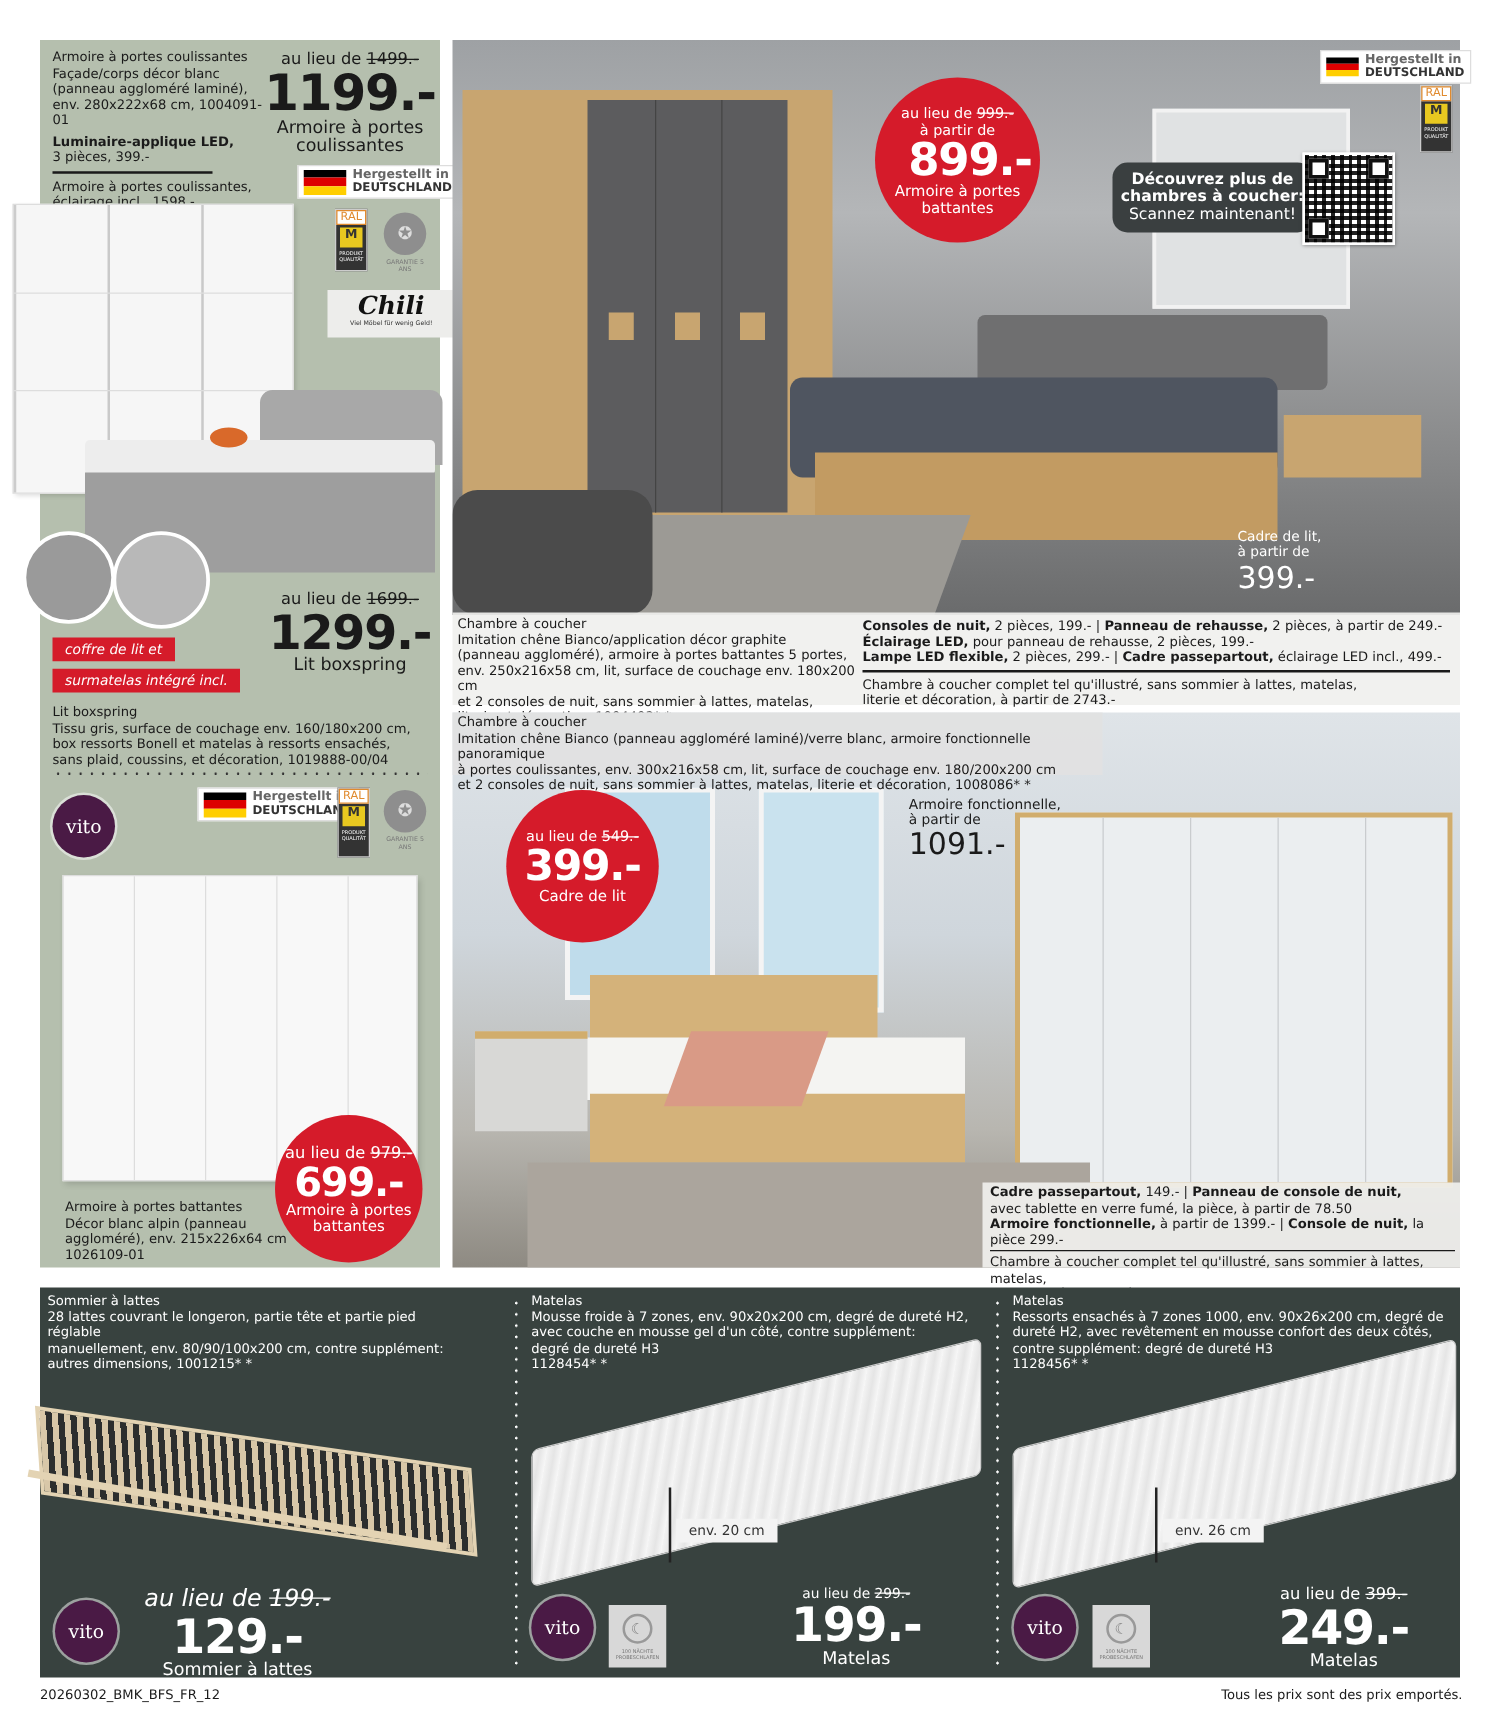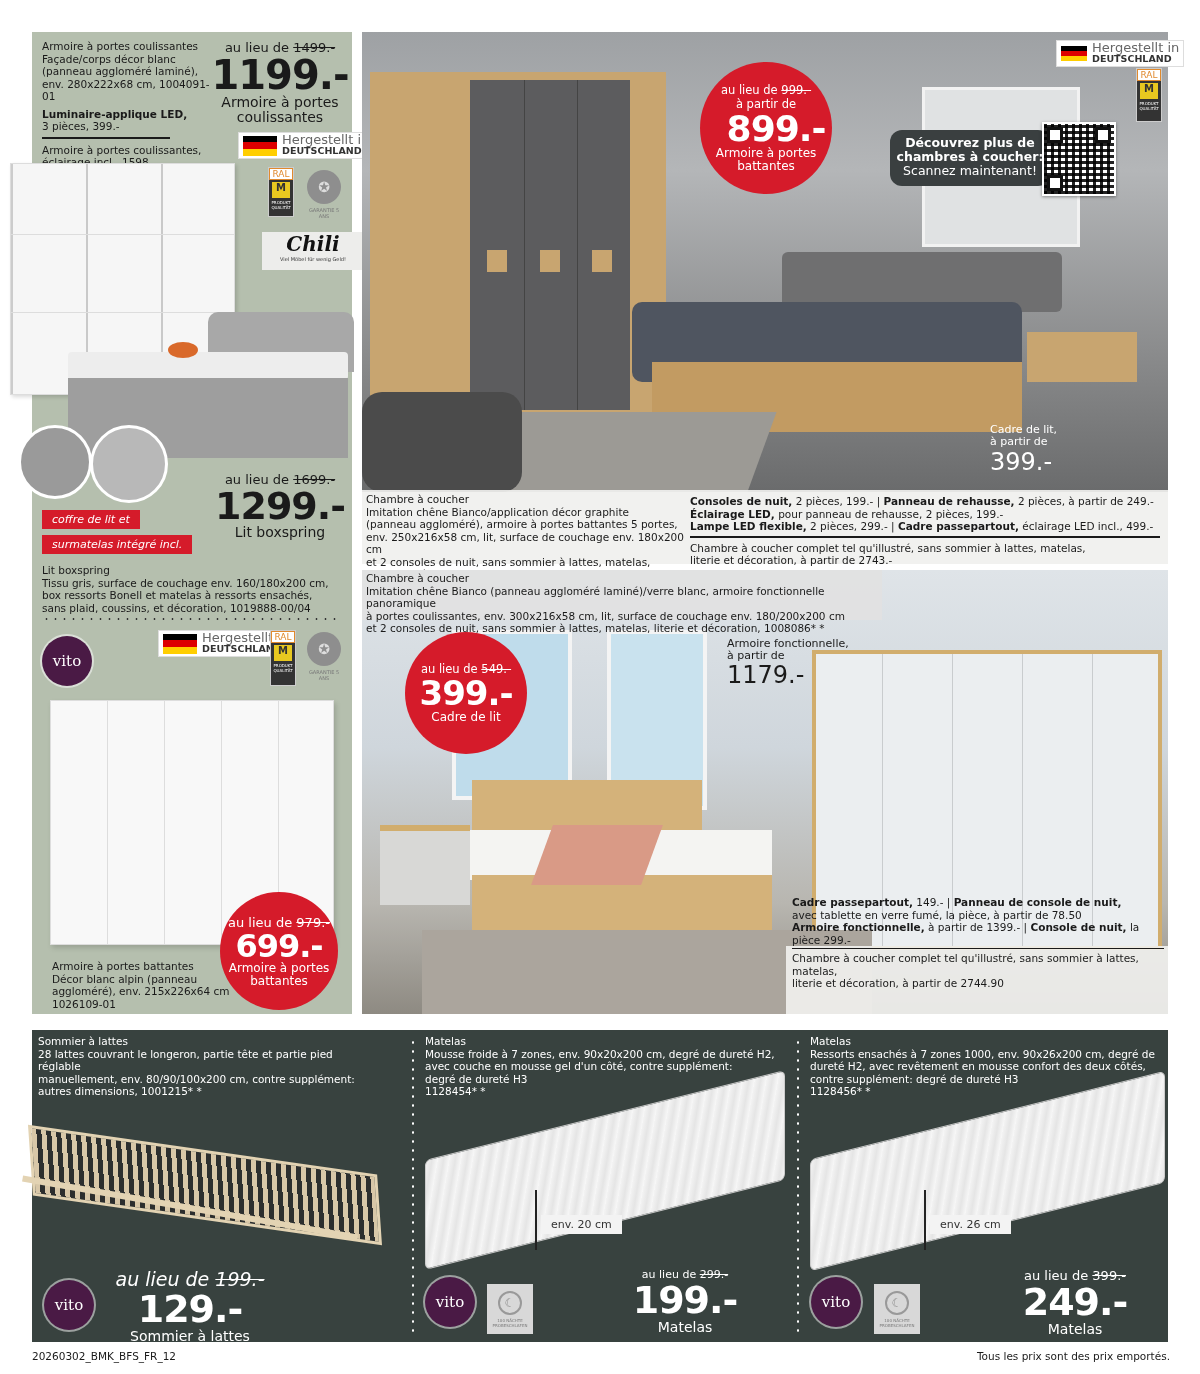--- a/index.html
+++ b/index.html
@@ -12,21 +12,21 @@
   .bold { font-weight: bold; }
   .divider { height: 2px; background: #1a1a1a; }
   .was { font-size: 13px; color: #1a1a1a; }
   .was s { text-decoration: line-through; }
   .big { font-weight: bold; letter-spacing: -1px; line-height: 1; }
   .sub { font-size: 14px; line-height: 15px; }
 
   .madein { background: #fff; display: flex; align-items: center; padding: 2px 4px; gap: 5px; border: 1px solid #ddd; }
   .flag { width: 34px; height: 20px; display: flex; flex-direction: column; }
   .flag div { flex: 1; }
-  .madein .l1 { font-size: 13px; color: #666; line-height: 10px; }
+  .madein .l1 { font-size: 10px; color: #666; line-height: 10px; font-weight: bold; }
   .madein .l2 { font-size: 9.5px; font-weight: bold; color: #333; line-height: 11px; }
 
   .ral { width: 26px; background: #333; border: 1px solid #ccc; display: flex; flex-direction: column; align-items: center; }
   .ral .r1 { background: #fff; color: #e08a2e; font-size: 9px; width: 100%; text-align: center; border: 1px solid #e08a2e; }
   .ral .r2 { width: 18px; height: 16px; background: #e8c820; margin: 2px 0; color: #333; font-size: 10px; text-align: center; font-weight: bold; }
   .ral .r3 { font-size: 4px; color: #fff; text-align: center; line-height: 5px; }
   .garantie { display: flex; flex-direction: column; align-items: center; }
   .garantie .c { width: 34px; height: 34px; border-radius: 50%; background: #8e8e8e; display: flex; align-items: center; justify-content: center; color: #ddd; font-size: 14px; }
   .garantie .t { font-size: 5px; color: #777; text-align: center; line-height: 6px; margin-top: 3px; }
 
@@ -298,25 +298,25 @@
 
 <div class="abs red-circle" style="left:405px;top:632px;width:122px;height:122px;">
   <div style="font-size:11.5px;"><span>au lieu de</span> <s>549.-</s></div>
   <div class="big" style="font-size:34px;">399.-</div>
   <div style="font-size:12px;">Cadre de lit</div>
 </div>
 
 <div class="abs" style="left:727px;top:638px;">
   <div style="font-size:11px;line-height:12px;">Armoire fonctionnelle,</div>
   <div style="font-size:11px;line-height:12px;">à partir de</div>
-  <div style="font-size:24px;line-height:26px;">1179.-</div>
+  <div style="font-size:24px;line-height:26px;">1091.-</div>
 </div>
 
 <div class="abs info-band" style="left:786px;top:946px;width:382px;height:68px;"></div>
-<div class="abs" style="left:792px;top:896px;width:372px;">
+<div class="abs" style="left:792px;top:948px;width:372px;">
   <div class="txt"><b>Cadre passepartout,</b><span> 149.- | </span><b>Panneau de console de nuit,</b></div>
   <div class="txt"><span>avec tablette en verre fumé, la pièce, à partir de 78.50</span></div>
   <div class="txt"><b>Armoire fonctionnelle,</b><span> à partir de 1399.- | </span><b>Console de nuit,</b><span> la pièce 299.-</span></div>
   <div class="divider" style="margin:2px 0 3px;height:1px;"></div>
   <div class="txt">Chambre à coucher complet tel qu'illustré, sans sommier à lattes, matelas,</div>
   <div class="txt">literie et décoration, à partir de 2744.90</div>
 </div>
 
 <div class="abs dark-band">
   <div class="dots-v" style="left:380px;"></div>

